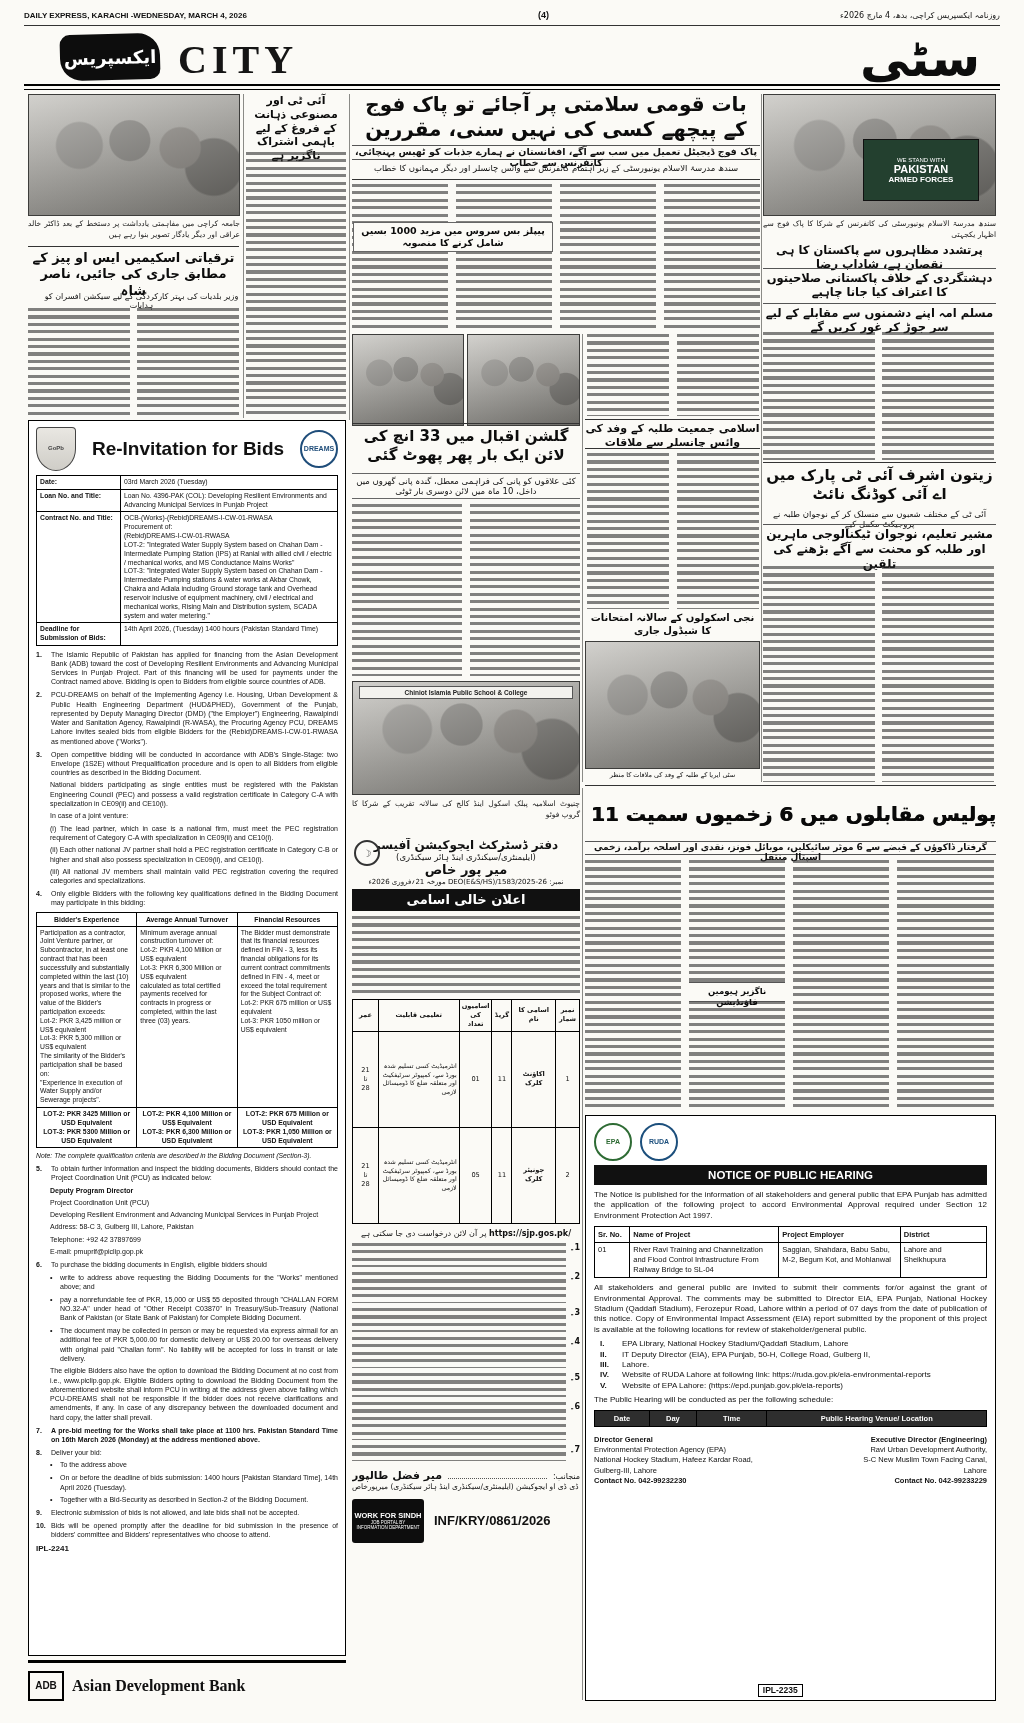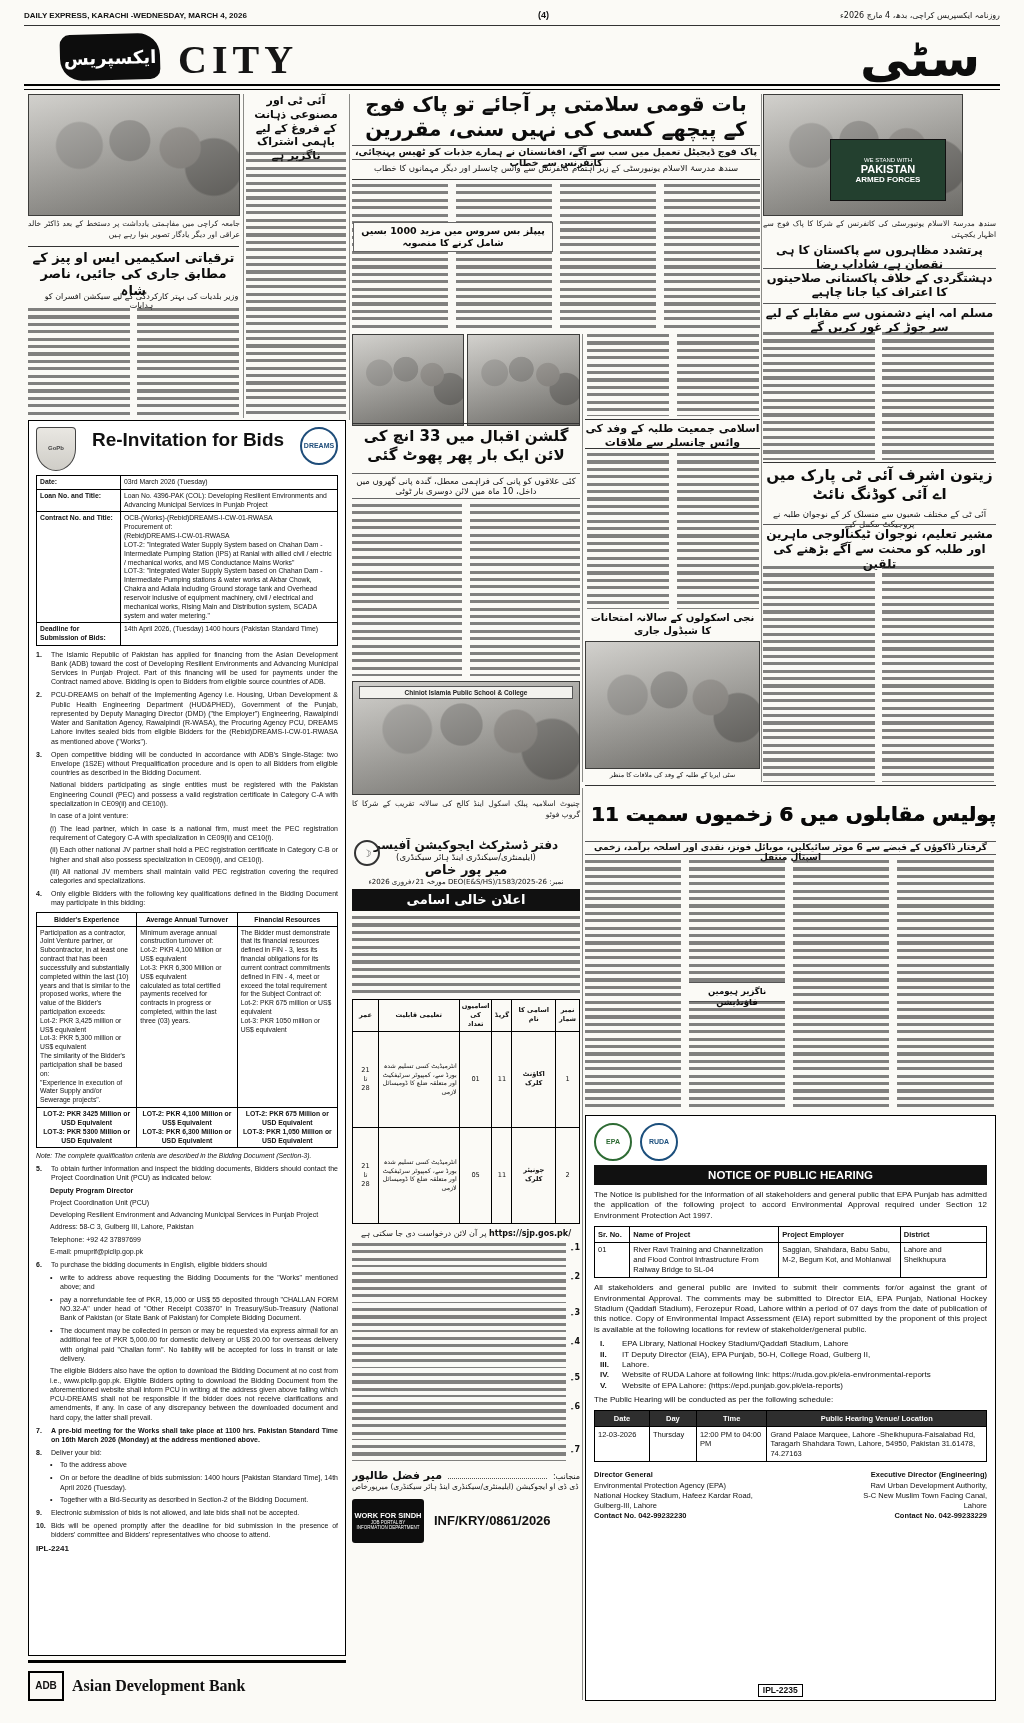--- a/index.html
+++ b/index.html
@@ -98,21 +98,21 @@
   <div class="abs tl" style="left:587px;top:334px;width:82px;height:82px"></div>
   <div class="abs tl" style="left:677px;top:334px;width:82px;height:82px"></div>
   <div class="abs u hl" style="left:585px;top:419px;width:175px;height:30px;font-size:11px;border-top:1px solid #333;border-bottom:1px solid #333;padding-top:2px">اسلامی جمعیت طلبہ کے وفد کی وائس چانسلر سے ملاقات</div>
   <div class="abs tl" style="left:587px;top:453px;width:82px;height:156px"></div>
   <div class="abs tl" style="left:677px;top:453px;width:82px;height:156px"></div>
   <div class="abs u hl" style="left:585px;top:612px;width:175px;height:26px;font-size:10px">نجی اسکولوں کے سالانہ امتحانات کا شیڈول جاری</div>
   <div class="abs photo" style="left:585px;top:641px;width:175px;height:128px"></div>
   <div class="abs u" style="left:585px;top:771px;width:175px;height:11px;font-size:6.5px;text-align:center">سٹی ایریا کے طلبہ کے وفد کی ملاقات کا منظر</div>
 
   <div class="abs vrule" style="left:761px;top:94px;height:688px"></div>
-  <div class="abs photo" style="left:763px;top:94px;width:200px;height:122px">
+  <div class="abs photo" style="left:763px;top:94px;width:233px;height:122px">
     <div style="position:absolute;right:16px;bottom:14px;width:116px;height:62px;background:#23402f;border:1px solid #111;display:flex;flex-direction:column;align-items:center;justify-content:center;color:#fff;text-align:center">
       <span style="font-size:6px">WE STAND WITH</span>
       <span style="font-size:11px;font-weight:bold">PAKISTAN</span>
       <span style="font-size:8px;font-weight:bold">ARMED FORCES</span>
     </div>
   </div>
   <div class="abs u cap" style="left:763px;top:219px;width:233px;height:22px">سندھ مدرسۃ الاسلام یونیورسٹی کی کانفرنس کے شرکا کا پاک فوج سے اظہار یکجہتی</div>
   <div class="abs u hl" style="left:763px;top:243px;width:233px;height:22px;font-size:11.5px">پرتشدد مظاہروں سے پاکستان کا ہی نقصان ہے، شاداب رضا</div>
   <div class="abs u hl" style="left:763px;top:268px;width:233px;height:32px;font-size:11.5px;border-top:1px solid #555;padding-top:2px">دہشتگردی کے خلاف پاکستانی صلاحیتوں کا اعتراف کیا جانا چاہیے</div>
   <div class="abs u hl" style="left:763px;top:303px;width:233px;height:26px;font-size:11.5px;border-top:1px solid #555;padding-top:2px">مسلم امہ اپنے دشمنوں سے مقابلے کے لیے سر جوڑ کر غور کریں گے</div>
@@ -140,21 +140,21 @@
   <div class="abs rule" style="left:585px;top:785px;width:411px;height:1px"></div>
   <div class="abs u" style="left:585px;top:790px;width:411px;height:48px;font-size:20px;font-weight:bold;text-align:center;white-space:nowrap;overflow:hidden;line-height:48px;color:#090909;text-shadow:0.6px 0 #090909">پولیس مقابلوں میں 6 زخمیوں سمیت 11 ڈاکو گرفتار</div>
   <div class="abs u" style="left:585px;top:841px;width:411px;height:14px;font-size:9px;font-weight:bold;text-align:center;border-top:1px solid #555;border-bottom:1px solid #555">گرفتار ڈاکوؤں کے قبضے سے 6 موٹر سائیکلیں، موبائل فونز، نقدی اور اسلحہ برآمد، زخمی اسپتال منتقل</div>
   <div class="abs tl" style="left:585px;top:860px;width:96px;height:248px"></div>
   <div class="abs tl" style="left:689px;top:860px;width:96px;height:248px"></div>
   <div class="abs tl" style="left:793px;top:860px;width:96px;height:248px"></div>
   <div class="abs tl" style="left:897px;top:860px;width:97px;height:248px"></div>
   <div class="abs u hl" style="left:689px;top:982px;width:96px;height:20px;font-size:8.5px;background:#fbfaf6;border-top:1px solid #555;border-bottom:1px solid #555;padding-top:3px">ناگزیر ہیومین فاؤنڈیشن</div>
 
   <div class="abs tender">
-    <div style="display:flex;align-items:flex-start;gap:6px">
+    <div style="display:flex;align-items:center;gap:6px">
       <div style="width:40px;height:44px;border:1.5px solid #444;border-radius:4px 4px 50% 50%;background:linear-gradient(#e9e7e2,#cfcdc7);display:flex;align-items:center;justify-content:center;font-size:6px;font-weight:bold;color:#444;flex:0 0 auto">GoPb</div>
       <div style="flex:1;text-align:center;font-size:19px;font-weight:bold">Re-Invitation for Bids</div>
       <div class="circlogo" style="border-color:#1f4d7a;color:#1f4d7a">DREAMS</div>
     </div>
 
     <table class="tbl">
       <tbody>
           <tr>
             <td class="lbl">Date:</td>
             <td class="pre">03rd March 2026 (Tuesday)</td>
@@ -465,26 +465,20 @@
           <col style="width:18%">
           <col style="width:56%">
         </colgroup>
       <tbody>
           <tr>
         <th>Date</th>
         <th>Day</th>
         <th>Time</th>
         <th>Public Hearing Venue/ Location</th>
       </tr>
-      <tr>
-        <td>12-03-2026</td>
-        <td>Thursday</td>
-        <td>12:00 PM to 04:00 PM</td>
-        <td>Grand Palace Marquee, Lahore -Sheikhupura-Faisalabad Rd, Taragarh Shahdara Town, Lahore, 54950, Pakistan 31.61478, 74.27163</td>
-      </tr>
     </tbody>
       </table>
 
 
     <div style="display:flex;justify-content:space-between;margin-top:8px;font-size:7.5px;line-height:1.35">
       <div style="width:48%">
         <div style="font-weight:bold">Director General</div>
         <div>Environmental Protection Agency (EPA)</div>
         <div>National Hockey Stadium, Hafeez Kardar Road,</div>
         <div>Gulberg-III, Lahore</div>

